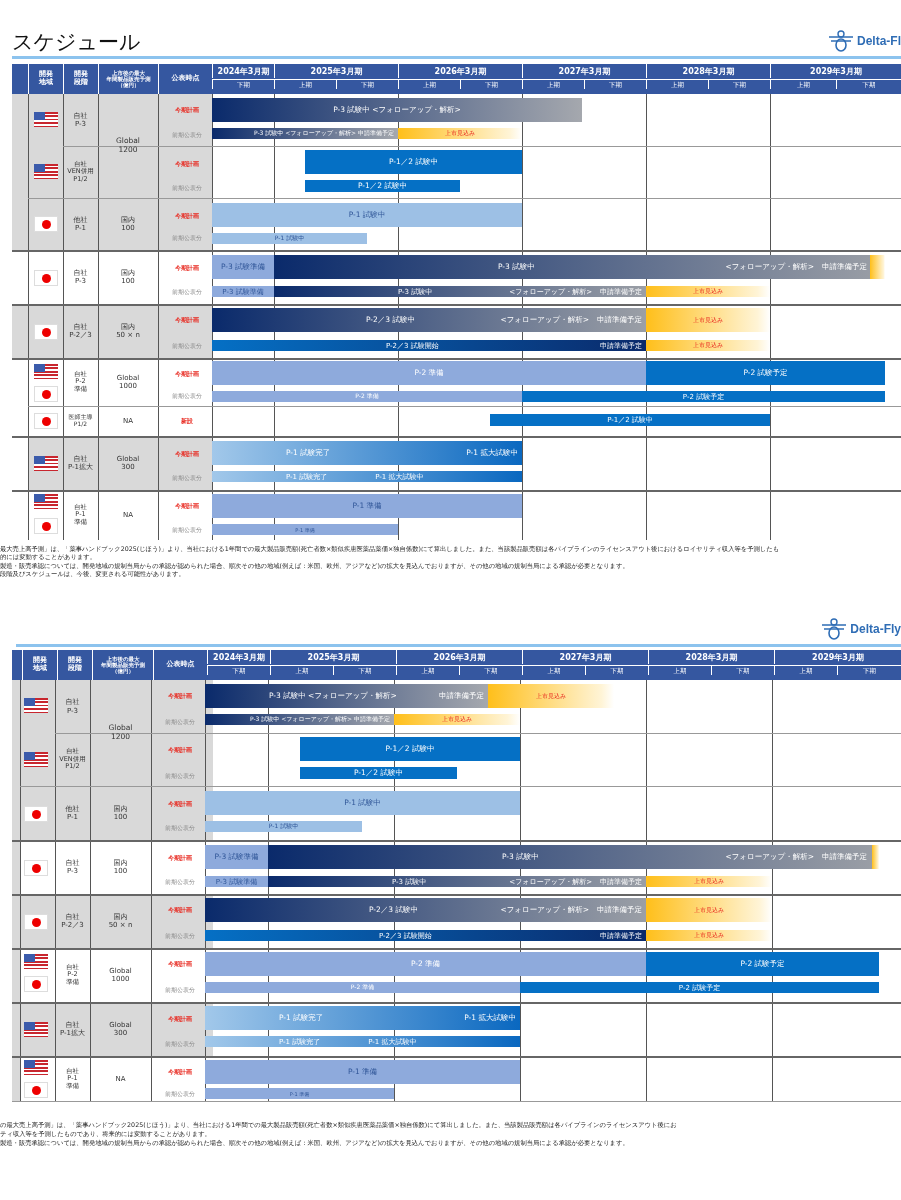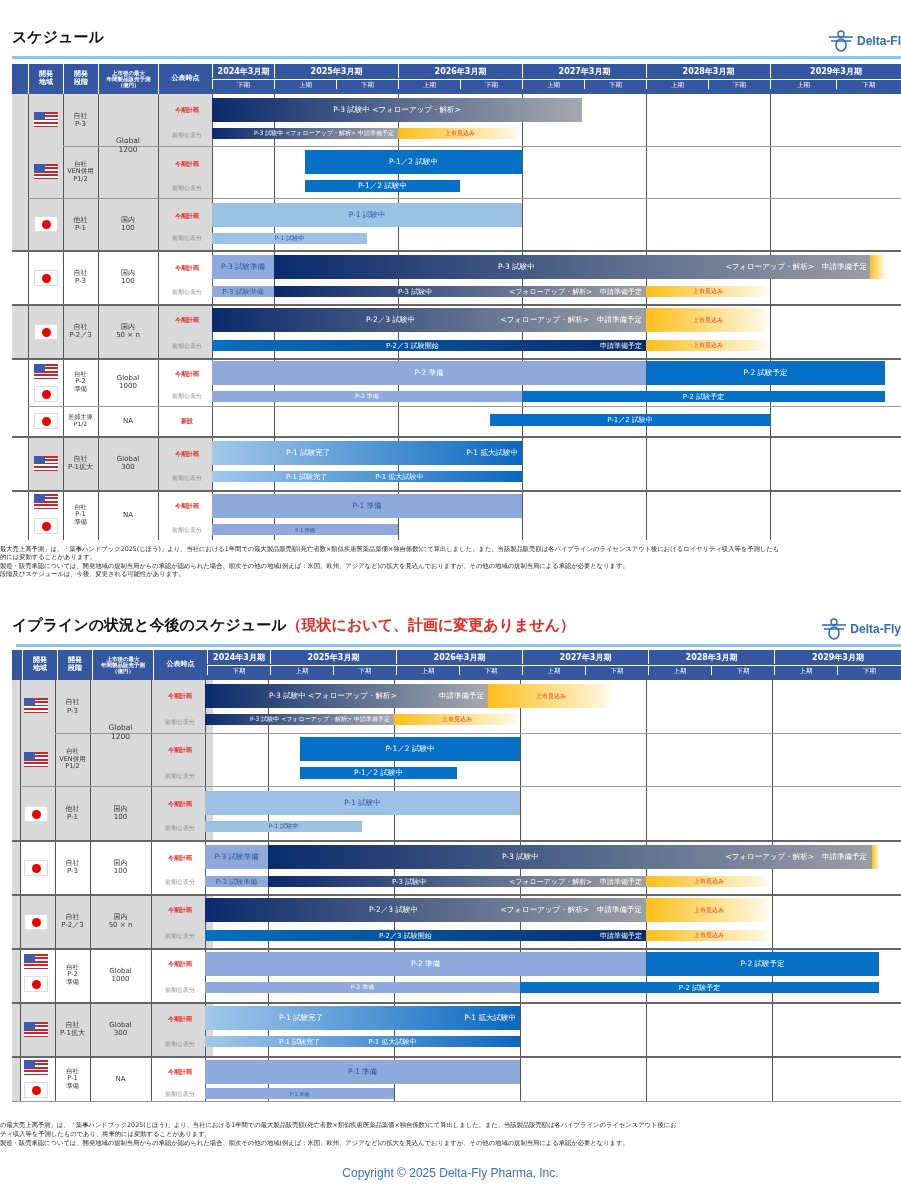--- a/index.html
+++ b/index.html
@@ -1,18 +1,18 @@
 <!DOCTYPE html>
 <html><head>
 <meta charset="utf-8">
 <style>
   *{box-sizing:border-box;margin:0;padding:0}
   body{width:901px;height:1200px;background:#fff;font-family:"DejaVu Sans",sans-serif;position:relative;overflow:hidden;color:#333}
   .slide{position:absolute;left:0;width:901px}
-  .title{position:absolute;left:12px;font-size:15px;font-weight:bold;color:#111;white-space:nowrap}
+  .title{position:absolute;left:12px;font-size:21px;font-weight:normal;color:#111;white-space:nowrap}
   .title .red{color:#e8271e}
   .logo{position:absolute;right:0;display:flex;align-items:center;gap:3px;color:#2f6db5;font-family:"Liberation Sans",sans-serif;font-size:12px;font-weight:bold}
   .logo svg{display:block}
   .rule{position:absolute;left:12px;right:0;height:3px;background:#8cc3ee}
   .hdr{position:absolute;left:28px;right:0;background:#3557a0;color:#fff;font-size:7px;text-align:center}
   .hdr .c{position:absolute;top:0;bottom:0;border-left:1px solid #fff;display:flex;align-items:center;justify-content:center;line-height:1.1;font-weight:bold}
   .hdr .yr{position:absolute;top:0;height:14px;border-left:1px solid #fff;display:flex;align-items:center;justify-content:center;font-size:8px;font-weight:bold}
   .hdr .hf{position:absolute;top:15px;height:10px;border-left:1px solid #fff;border-top:1px solid #fff;font-size:6.5px;line-height:10px}
   .lstrip{position:absolute;left:12px;width:16px;background:#3557a0}
   .body{position:absolute;left:12px;right:0}
@@ -281,21 +281,20 @@
       </div>
   </div>
 
   <div class="note" style="top:544px">最大売上高予測」は、「薬事ハンドブック2025(じほう)」より、当社における1年間での最大製品販売額(死亡者数×類似疾患医薬品薬価×独自係数)にて算出しました。また、当該製品販売額は各パイプラインのライセンスアウト後におけるロイヤリティ収入等を予測したも</div>
   <div class="note" style="top:552px">的には変動することがあります。</div>
   <div class="note" style="top:561px">製造・販売承認については、開発地域の規制当局からの承認が認められた場合、順次その他の地域(例えば：米国、欧州、アジアなど)の拡大を見込んでおりますが、その他の地域の規制当局による承認が必要となります。</div>
   <div class="note" style="top:569px">段階及びスケジュールは、今後、変更される可能性があります。</div>
 </div>
 
 <div class="slide" style="top:600px;height:600px">
-  <div class="title" style="top:16px"><span>イプラインの状況と今後のスケジュール</span><span class="red">（現状において、計画に変更ありません）</span></div>
   <div class="logo" style="top:18px">
     <svg width="26" height="22" viewBox="0 0 26 22">
         <path d="M1 7h24M3 11h20" stroke="#2f6db5" stroke-width="1.6"></path>
         <ellipse cx="13" cy="15" rx="5" ry="6" fill="none" stroke="#2f6db5" stroke-width="1.6"></ellipse>
         <circle cx="13" cy="4" r="3" fill="none" stroke="#2f6db5" stroke-width="1.4"></circle>
       </svg>
     <span>Delta-Fly</span>
   </div>
   <div class="rule" style="top:44px;left:16px"></div>
 
@@ -511,14 +510,13 @@
         <span>P-1 準備</span>
       </div>
     <div class="bar lblue small" style="left:193px;top:408px;width:189px;height:11px;color:#2f5597;font-size:5px">
         <span>P-1 準備</span>
       </div>
   </div>
 
   <div class="note" style="top:520px">の最大売上高予測」は、「薬事ハンドブック2025(じほう)」より、当社における1年間での最大製品販売額(死亡者数×類似疾患医薬品薬価×独自係数)にて算出しました。また、当該製品販売額は各パイプラインのライセンスアウト後にお</div>
   <div class="note" style="top:529px">ティ収入等を予測したものであり、将来的には変動することがあります。</div>
   <div class="note" style="top:538px">製造・販売承認については、開発地域の規制当局からの承認が認められた場合、順次その他の地域(例えば：米国、欧州、アジアなど)の拡大を見込んでおりますが、その他の地域の規制当局による承認が必要となります。</div>
-  <div class="copy" style="top:566px">Copyright © 2025  Delta-Fly Pharma, Inc.</div>
 </div>
 
 </body></html>

